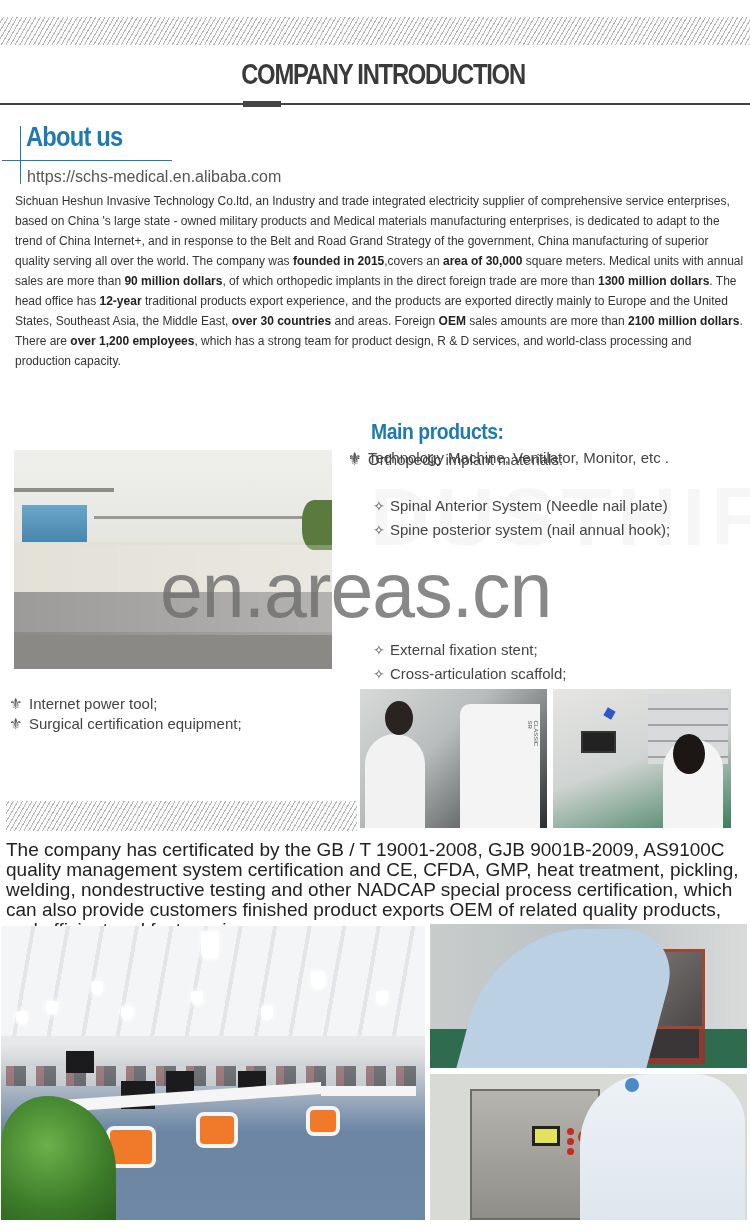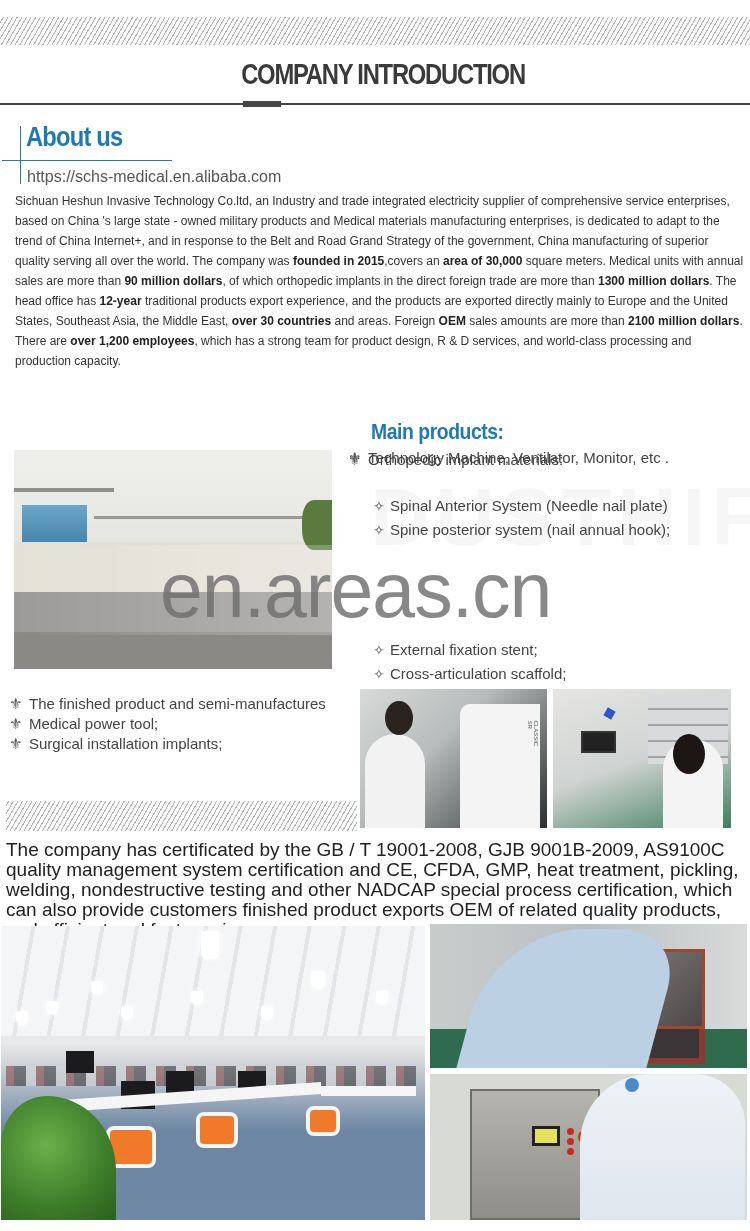--- a/index.html
+++ b/index.html
@@ -157,27 +157,24 @@
 
 <div class="prod" style="left:373px; top:641px;">
   <span class="diamond">✧</span><span>External fixation stent;</span>
 </div>
 <div class="prod" style="left:373px; top:665px;">
   <span class="diamond">✧</span><span>Cross-articulation scaffold;</span>
 </div>
 
 <div id="bottom-left-list">
   <div class="item">
-    <span class="fleur">⚜</span><span>The finished product and semi-manufactures</span>
+    <span class="fleur">⚜</span><span>Internet power tool;</span>
   </div>
   <div class="item">
-    <span class="fleur">⚜</span><span>Medical power tool;</span>
-  </div>
-  <div class="item">
-    <span class="fleur">⚜</span><span>Surgical installation implants;</span>
+    <span class="fleur">⚜</span><span>Surgical certification equipment;</span>
   </div>
 </div>
 <div id="hatch-2" class="hatch"></div>
 
 <div id="photo-lab1" class="photo">
   <div class="lab1-machine"></div>
   <div class="lab1-label">CLASSIC SR</div>
   <div class="lab1-coat"></div>
   <div class="lab1-head"></div>
 </div>

